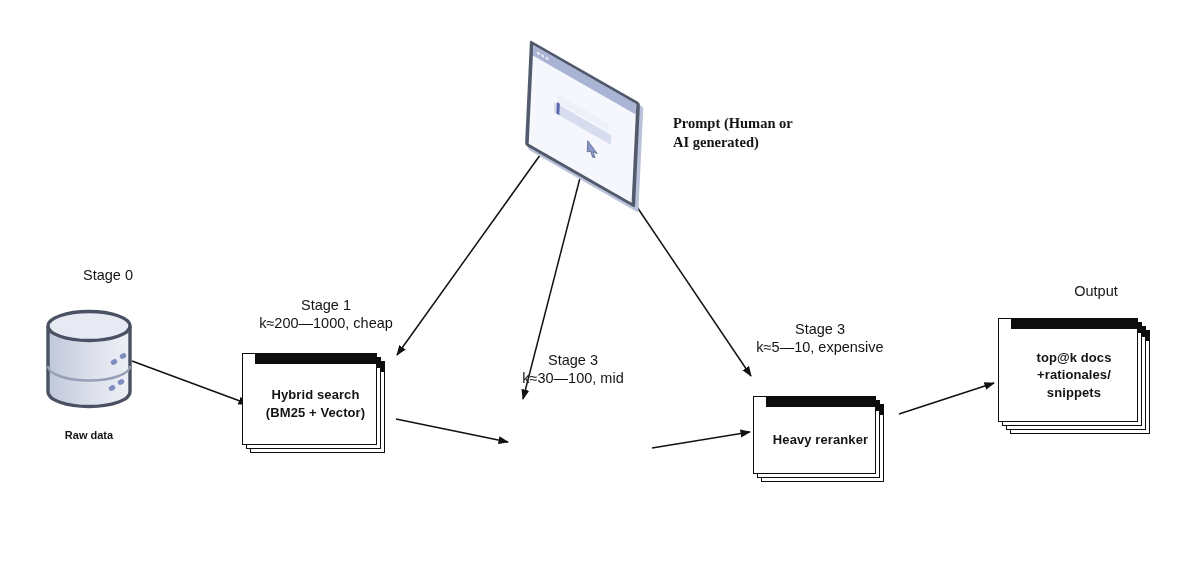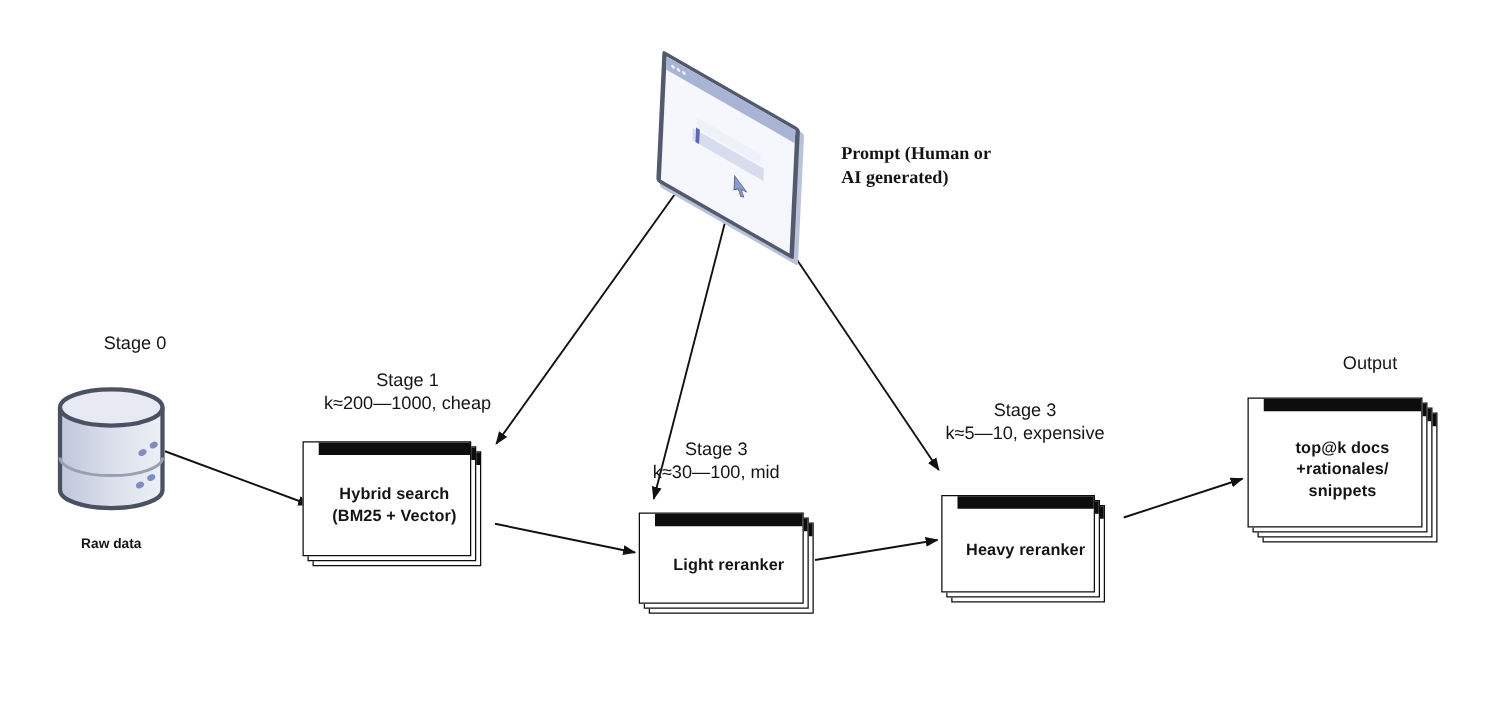--- a/index.html
+++ b/index.html
@@ -89,27 +89,20 @@
 
   <div class="stack" style="left:242px;top:353px;width:135px;height:92px">
     <div class="card l2"></div>
     <div class="card l1"></div>
     <div class="card">
       <div class="txt">Hybrid search
 (BM25 + Vector)</div>
     </div>
   </div>
 
-  <div class="stack" style="left:511px;top:410px;width:132px;height:73px">
-    <div class="card l2"></div>
-    <div class="card l1"></div>
-    <div class="card">
-      <div class="txt">Light reranker</div>
-    </div>
-  </div>
 
   <div class="stack" style="left:753px;top:396px;width:123px;height:78px">
     <div class="card l2"></div>
     <div class="card l1"></div>
     <div class="card">
       <div class="txt">Heavy reranker</div>
     </div>
   </div>
 
   <div class="stack" style="left:998px;top:318px;width:140px;height:104px">

